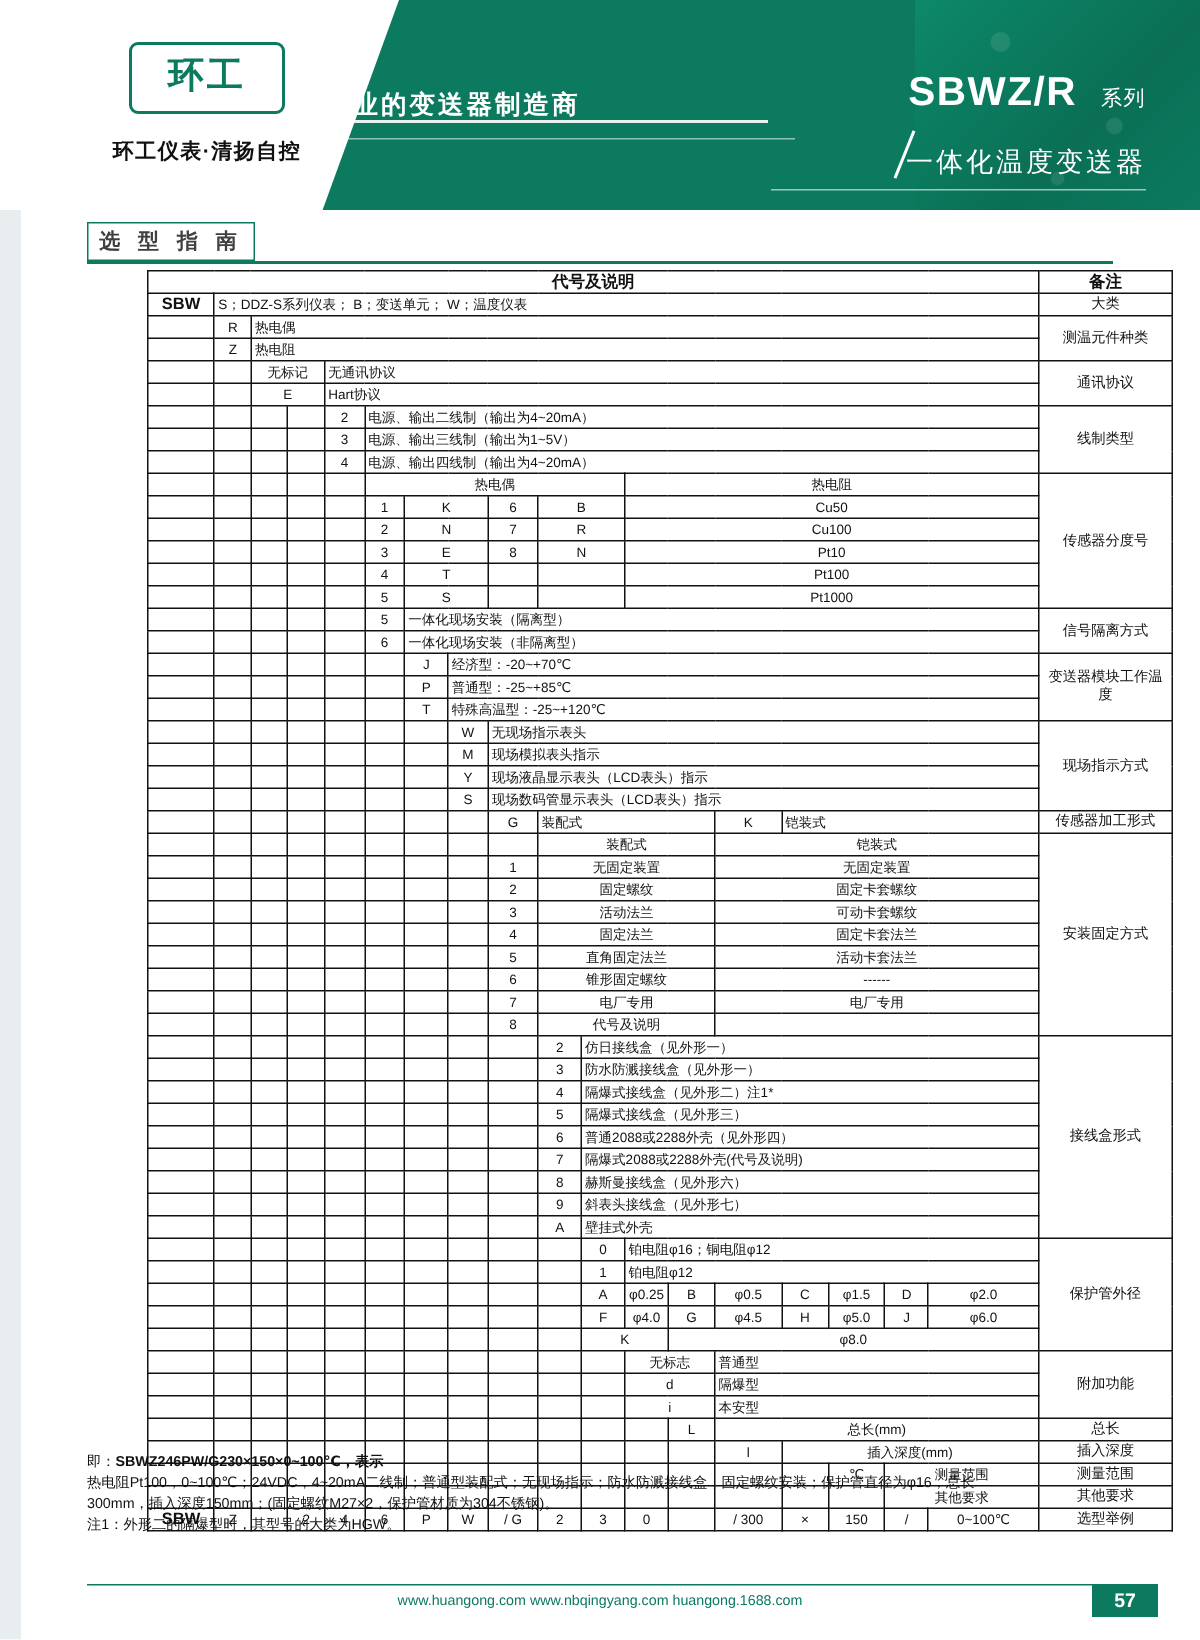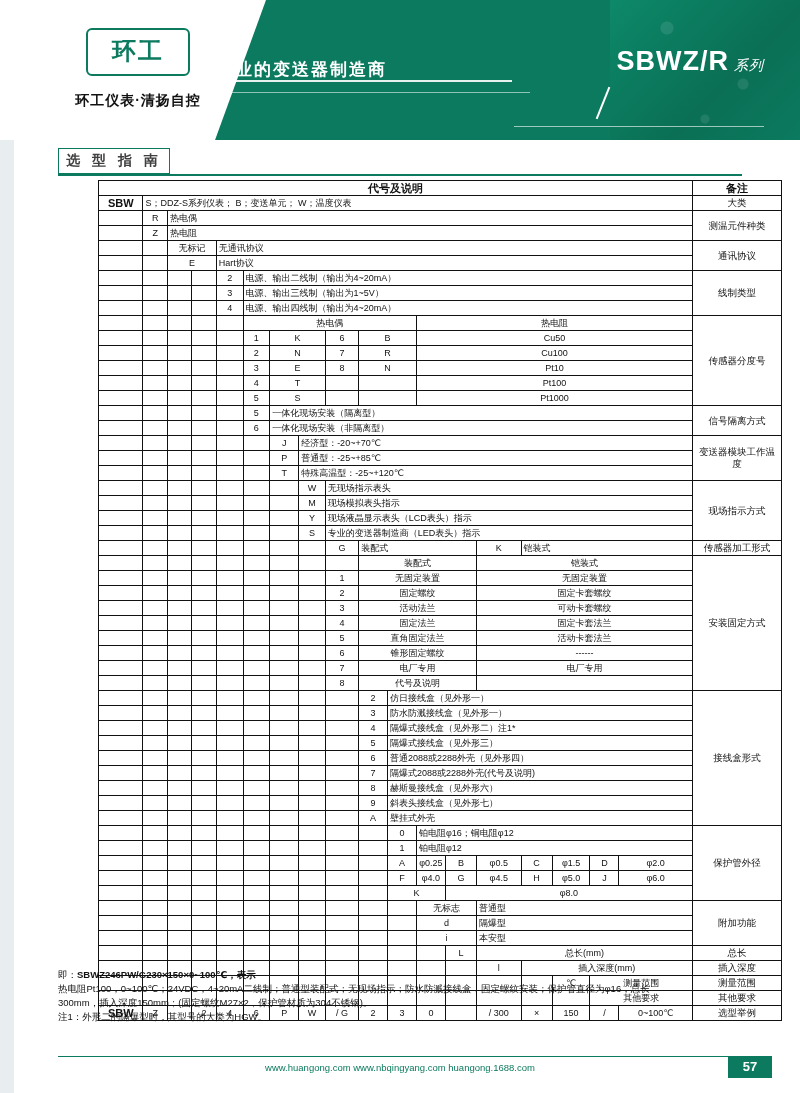--- a/index.html
+++ b/index.html
@@ -53,21 +53,21 @@
   .hdr-line1{
     position:absolute;left:212px;top:80px;width:300px;height:2px;background:#ffffff;opacity:.9;
   }
   .hdr-line2{
     position:absolute;left:200px;top:92px;width:330px;height:1px;background:#ffffff;opacity:.55;
   }
   .hdr-title{
     position:absolute;right:36px;top:46px;color:#ffffff;font-size:27px;font-weight:bold;
     letter-spacing:1px;text-align:right;white-space:nowrap;
   }
-  .hdr-title .ser{font-size:14px;font-weight:normal;margin-left:5px;font-style:italic;}
+  .hdr-title .ser{font-size:14px;font-weight:normal;margin-left:16px;}
   .hdr-sub{
     position:absolute;right:36px;top:96px;color:#ffffff;font-size:18px;letter-spacing:2px;
     white-space:nowrap;
   }
   .hdr-slash{
     position:absolute;right:196px;top:86px;width:2px;height:34px;background:#fff;
     transform:rotate(22deg);
   }
   .hdr-underline{
     position:absolute;right:36px;top:126px;width:250px;height:1px;background:rgba(255,255,255,.6);
@@ -141,20 +141,21 @@
     <div class="logo-mark">环工</div>
     <div class="logo-sub">环工仪表·清扬自控</div>
   </div>
 
   <div class="hdr-slogan">专业的变送器制造商</div>
   <div class="hdr-line1"></div>
   <div class="hdr-line2"></div>
 
   <div class="hdr-title"><span>SBWZ/R</span><span class="ser">系列</span></div>
   <div class="hdr-slash"></div>
+  <div class="hdr-sub">一体化温度变送器</div>
   <div class="hdr-underline"></div>
 </div>
 
 <div class="sec-title">选 型 指 南</div>
 <div class="sec-rule"></div>
 
 <div class="tbl-wrap">
 <table class="guide">
   <colgroup>
     <col style="width:40px">
@@ -401,21 +402,21 @@
   </tr>
   <tr>
     <td class="blank"></td>
           <td class="blank"></td>
     <td class="blank"></td>
           <td class="blank"></td>
     <td class="blank"></td>
           <td class="blank"></td>
     <td class="blank"></td>
     <td class="ctr">S</td>
-    <td colspan="10" class="lft">专业的变送器制造商（LED表头）指示</td>
+    <td colspan="10" class="lft">现场数码管显示表头（LCD表头）指示</td>
   </tr>
 
   <tr>
     <td class="blank"></td>
           <td class="blank"></td>
     <td class="blank"></td>
           <td class="blank"></td>
     <td class="blank"></td>
           <td class="blank"></td>
     <td class="blank"></td>

